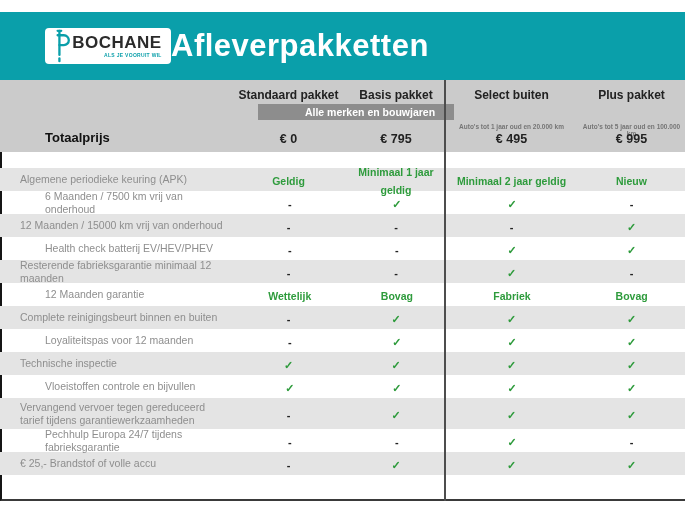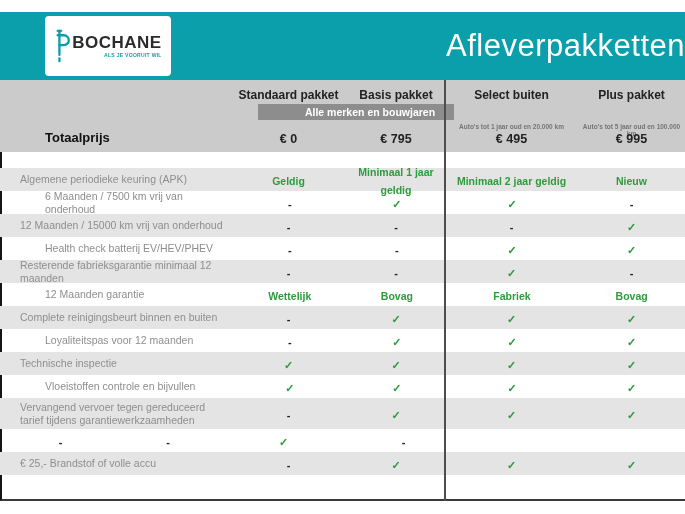--- a/index.html
+++ b/index.html
@@ -5,30 +5,30 @@
   html,body { margin:0; padding:0; background:#fff; }
   .page {
     position:relative; width:685px; height:514px; background:#fff;
     font-family:"Liberation Sans", sans-serif; overflow:hidden;
   }
   .teal-band {
     position:absolute; top:12px; left:0; width:685px; height:68px;
     background:var(--teal,#0a9faa); display:flex; align-items:center;
   }
   .logo-card {
-    margin-left:45px; width:126px; height:60px; background:#fff;
+    margin-left:45px; width:126px; height:36px; background:#fff;
     border-radius:4px; display:flex; align-items:center; justify-content:center; 
     flex:0 0 auto;
   }
   .logo-icon { width:18px; height:34px; }
   .logo-text { display:flex; flex-direction:column; line-height:1; }
   .brand { font-size:17px; font-weight:700; color:#2b2b2b; letter-spacing:0.5px; }
   .tagline { font-size:5px; font-weight:700; color:var(--teal,#0a9faa); align-self:flex-end; margin-top:2px; letter-spacing:0.3px; }
   .page-title {
-    flex:1; text-align:right; color:#ffffff; font-size:31px; font-weight:400;
+    flex:1; text-align:left; color:#ffffff; font-size:31px; font-weight:700;
     margin:0; letter-spacing:0.5px;
   }
   .cols-header {
     position:absolute; top:80px; left:0; width:685px; height:72px;
     background:var(--header-gray,#cbcbcb);
   }
   .h-c1 { left:230px; width:117px; } .h-c2 { left:347px; width:98px; }
   .h-c3 { left:445px; width:133px; } .h-c4 { left:578px; width:107px; }
   .col-name { position:absolute; top:8px; text-align:center; font-size:12px; font-weight:700; color:#222; }
   .badge {
@@ -175,20 +175,21 @@
         <div class="cv c4"><span class="check">✓</span></div>
       </div>
       <div class="trow gray tall">
         <div class="cl">Vervangend vervoer tegen gereduceerd tarief tijdens garantiewerkzaamheden</div>
         <div class="cv c1"><span class="dash">-</span></div>
         <div class="cv c2"><span class="check">✓</span></div>
         <div class="cv c3"><span class="check">✓</span></div>
         <div class="cv c4"><span class="check">✓</span></div>
       </div>
       <div class="trow white">
+        <div class="cl">Pechhulp Europa 24/7 tijdens fabrieksgarantie</div>
         <div class="cv c1"><span class="dash">-</span></div>
         <div class="cv c2"><span class="dash">-</span></div>
         <div class="cv c3"><span class="check">✓</span></div>
         <div class="cv c4"><span class="dash">-</span></div>
       </div>
       <div class="trow gray">
         <div class="cl">€ 25,- Brandstof of  volle accu</div>
         <div class="cv c1"><span class="dash">-</span></div>
         <div class="cv c2"><span class="check">✓</span></div>
         <div class="cv c3"><span class="check">✓</span></div>

